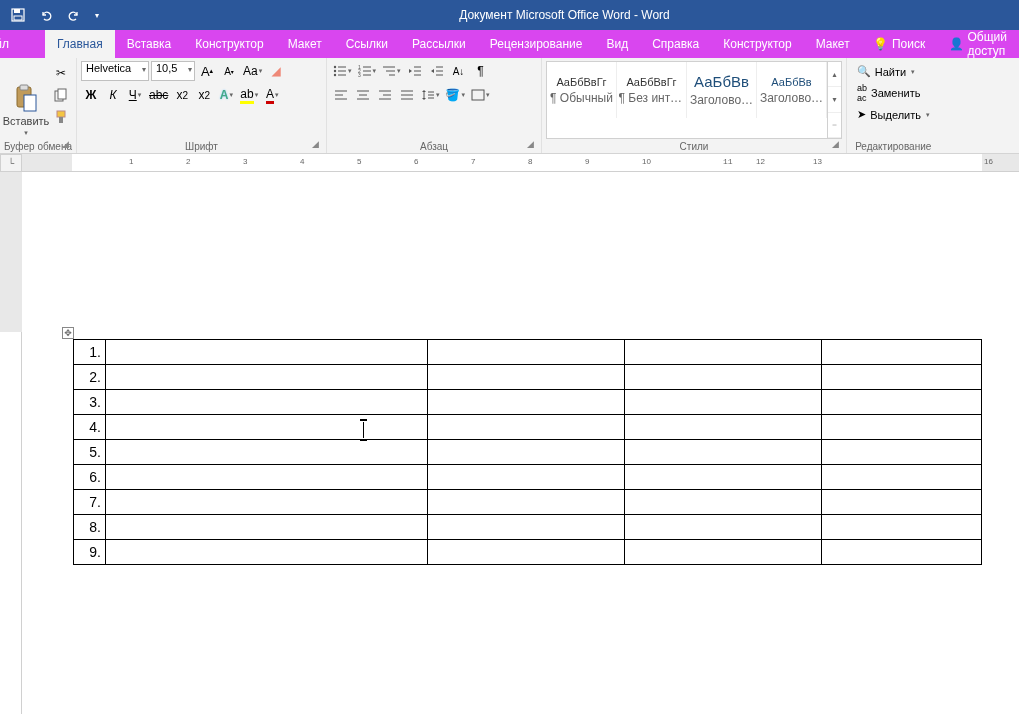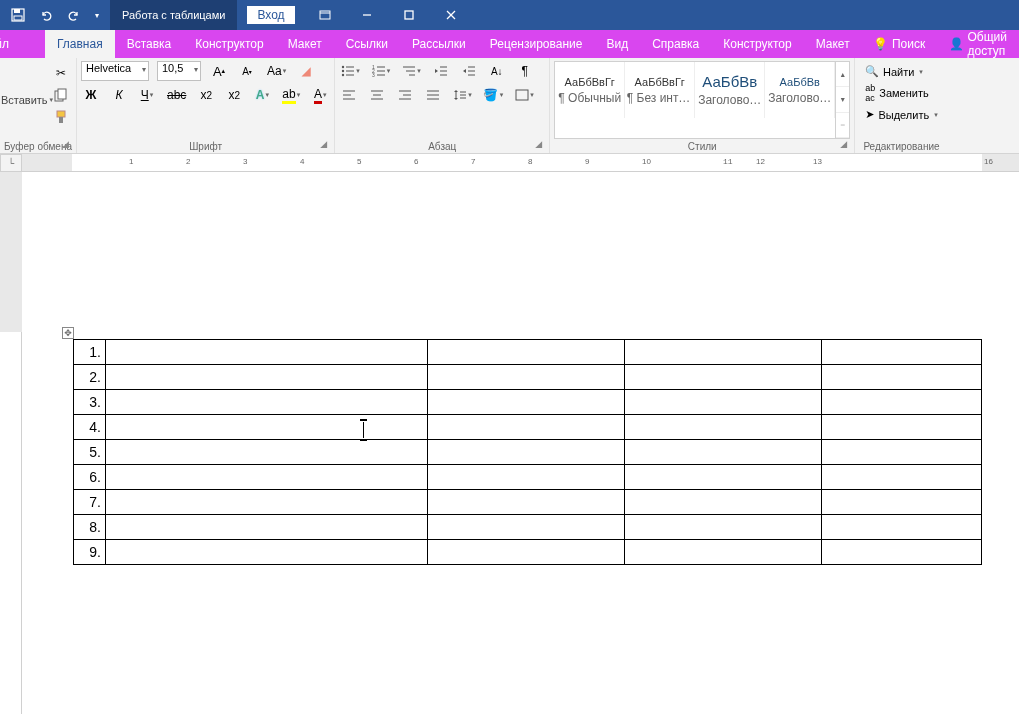--- a/index.html
+++ b/index.html
@@ -21,27 +21,27 @@
 .tab.active { background: #f3f3f3; color: #2b579a; margin-left: 24px; }
 .tabs-right { margin-left: auto; display: flex; }
 
 
 .ribbon { background: #f3f3f3; border-bottom: 1px solid #d4d4d4; height: 96px; display: flex; }
 .group { border-right: 1px solid #e1e1e1; padding: 3px 4px 0 4px; display: flex; flex-direction: column; position: relative; }
 .group-content { flex: 1; display: flex; gap: 2px; }
 .group-label { font-size: 10px; color: #666; text-align: center; padding: 2px 0 1px; position: relative; }
 .group-launcher { position: absolute; right: 2px; bottom: 2px; width: 12px; height: 12px; font-size: 9px; color: #888; cursor: pointer; }
 
-.big-btn { width: 44px; display: flex; flex-direction: row; align-items: center; justify-content: center; gap: 2px; cursor: pointer; padding: 2px; }
+.big-btn { width: 44px; display: flex; flex-direction: column; align-items: center; justify-content: flex-end; gap: 2px; cursor: pointer; padding: 2px; }
 .big-btn-icon { width: 30px; height: 30px; }
 .big-btn-label { font-size: 11px; color: #444; }
 .mini-col { display: flex; flex-direction: column; gap: 2px; justify-content: flex-start; padding-top: 2px; }
 .mini-btn { width: 22px; height: 20px; display: flex; align-items: center; justify-content: center; cursor: pointer; font-size: 12px; }
 
-.font-row { display: flex; gap: 8px; align-items: center; }
+.font-row { display: flex; gap: 2px; align-items: center; }
 .font-select { border: 1px solid #c0c0c0; background: #fff; font-size: 11px; height: 20px; padding: 0 14px 0 4px; position: relative; cursor: pointer; }
 .font-name { width: 68px; }
 .font-size { width: 44px; }
 .sel-arrow { position: absolute; right: 2px; top: 3px; font-size: 8px; color: #666; }
 .fmt-btn { min-width: 20px; height: 20px; display: flex; align-items: center; justify-content: center; cursor: pointer; font-size: 12px; padding: 0 2px; }
 .dd-arrow { font-size: 7px; color: #666; margin-left: 1px; }
 
 .styles-gallery { display: flex; gap: 0; border: 1px solid #d0d0d0; background: #fff; }
 .style-item { width: 70px; height: 56px; border-right: 1px solid #eee; display: flex; flex-direction: column; align-items: center; justify-content: center; cursor: pointer; padding: 2px; }
 .style-preview { font-size: 11px; color: #333; }
@@ -100,46 +100,21 @@
         </svg>
     </div>
     <div class="qat-btn">
       <svg width="14" height="14" viewBox="0 0 14 14">
           <path d="M10 7 A4 4 0 1 0 9 11" fill="none" stroke="#fff" stroke-width="1.3"></path>
           <path d="M10 4 L10 7 L7 7" fill="none" stroke="#fff" stroke-width="1.3"></path>
         </svg>
     </div>
     <div class="qat-btn" style="width:14px;font-size:8px;">▾</div>
   </div>
-  <div class="title-right">
-    <div class="tabletools">Работа с таблицами</div>
-    <div class="login-btn">Вход</div>
-    <div class="win-btn">
-      <svg width="12" height="12" viewBox="0 0 12 12">
-          <rect x="1" y="2" width="10" height="8" fill="none" stroke="#fff"></rect>
-          <path d="M1 4 H11" stroke="#fff"></path>
-        </svg>
-    </div>
-    <div class="win-btn">
-      <svg width="12" height="12">
-          <line x1="2" y1="6" x2="10" y2="6" stroke="#fff" stroke-width="1.3"></line>
-        </svg>
-    </div>
-    <div class="win-btn">
-      <svg width="12" height="12">
-          <rect x="2" y="2" width="8" height="8" fill="none" stroke="#fff" stroke-width="1.3"></rect>
-        </svg>
-    </div>
-    <div class="win-btn close">
-      <svg width="12" height="12">
-          <line x1="2" y1="2" x2="10" y2="10" stroke="#fff" stroke-width="1.3"></line>
-          <line x1="10" y1="2" x2="2" y2="10" stroke="#fff" stroke-width="1.3"></line>
-        </svg>
-    </div>
-  </div>
+  <div class="title-center">Документ Microsoft Office Word - Word</div>
 </div>
 
 <div class="tabs">
   <div class="tab">Файл</div>
   <div class="tab active">Главная</div>
   <div class="tab">Вставка</div>
   <div class="tab">Конструктор</div>
   <div class="tab">Макет</div>
   <div class="tab">Ссылки</div>
   <div class="tab">Рассылки</div>

